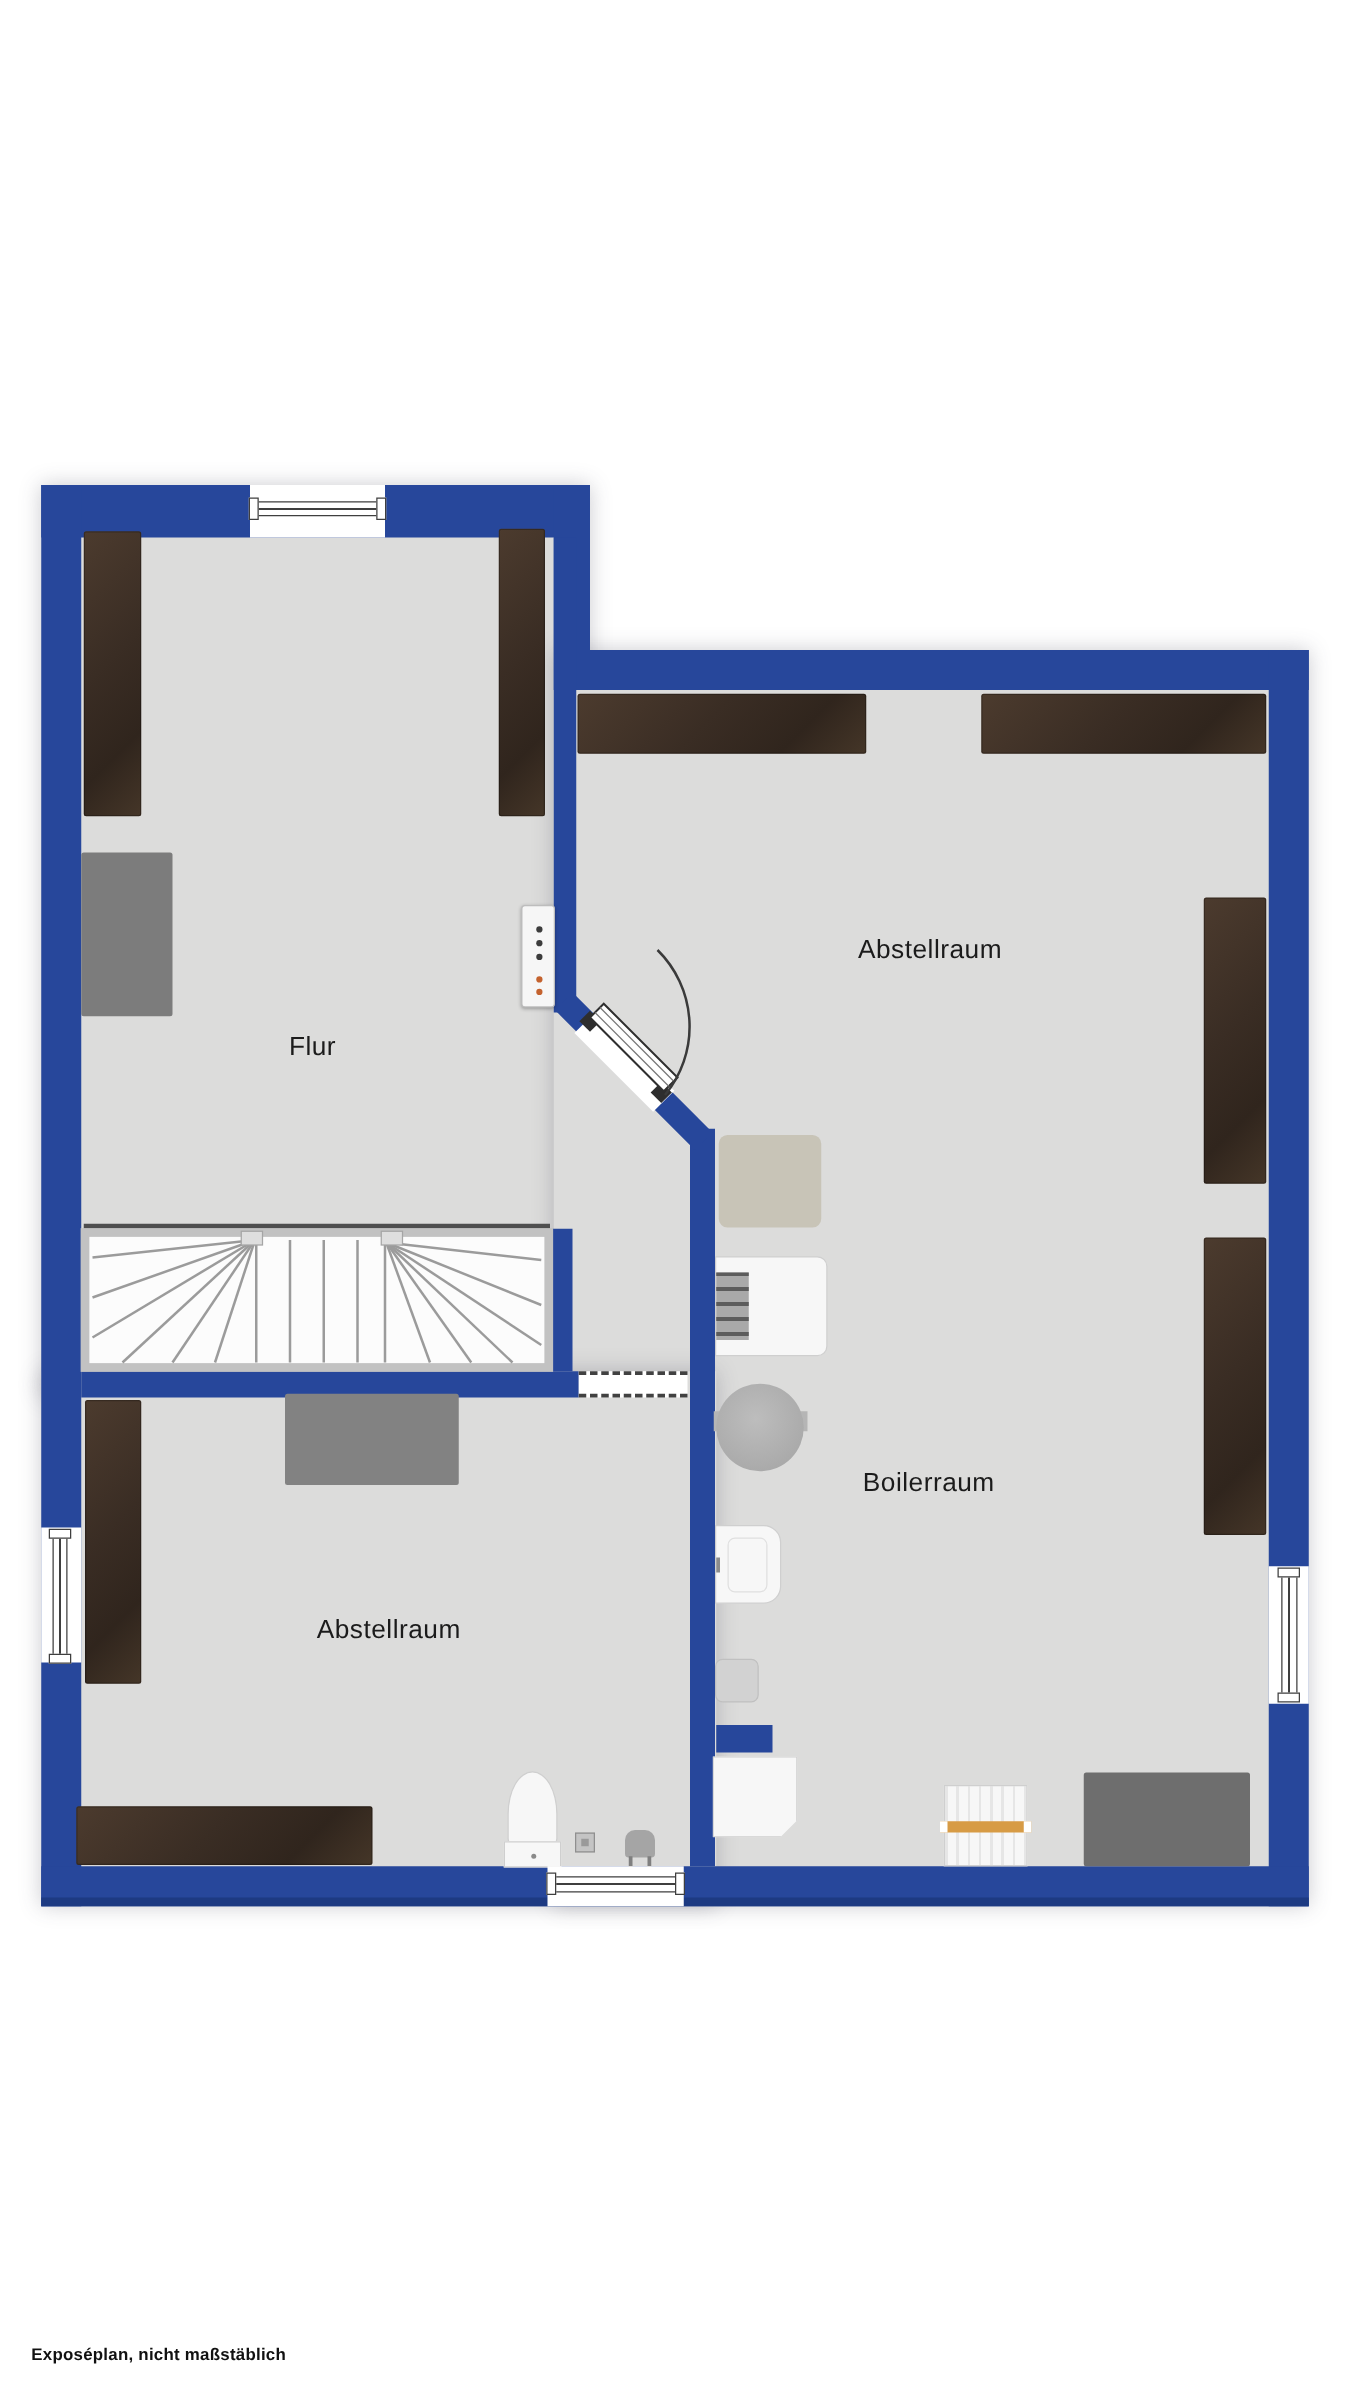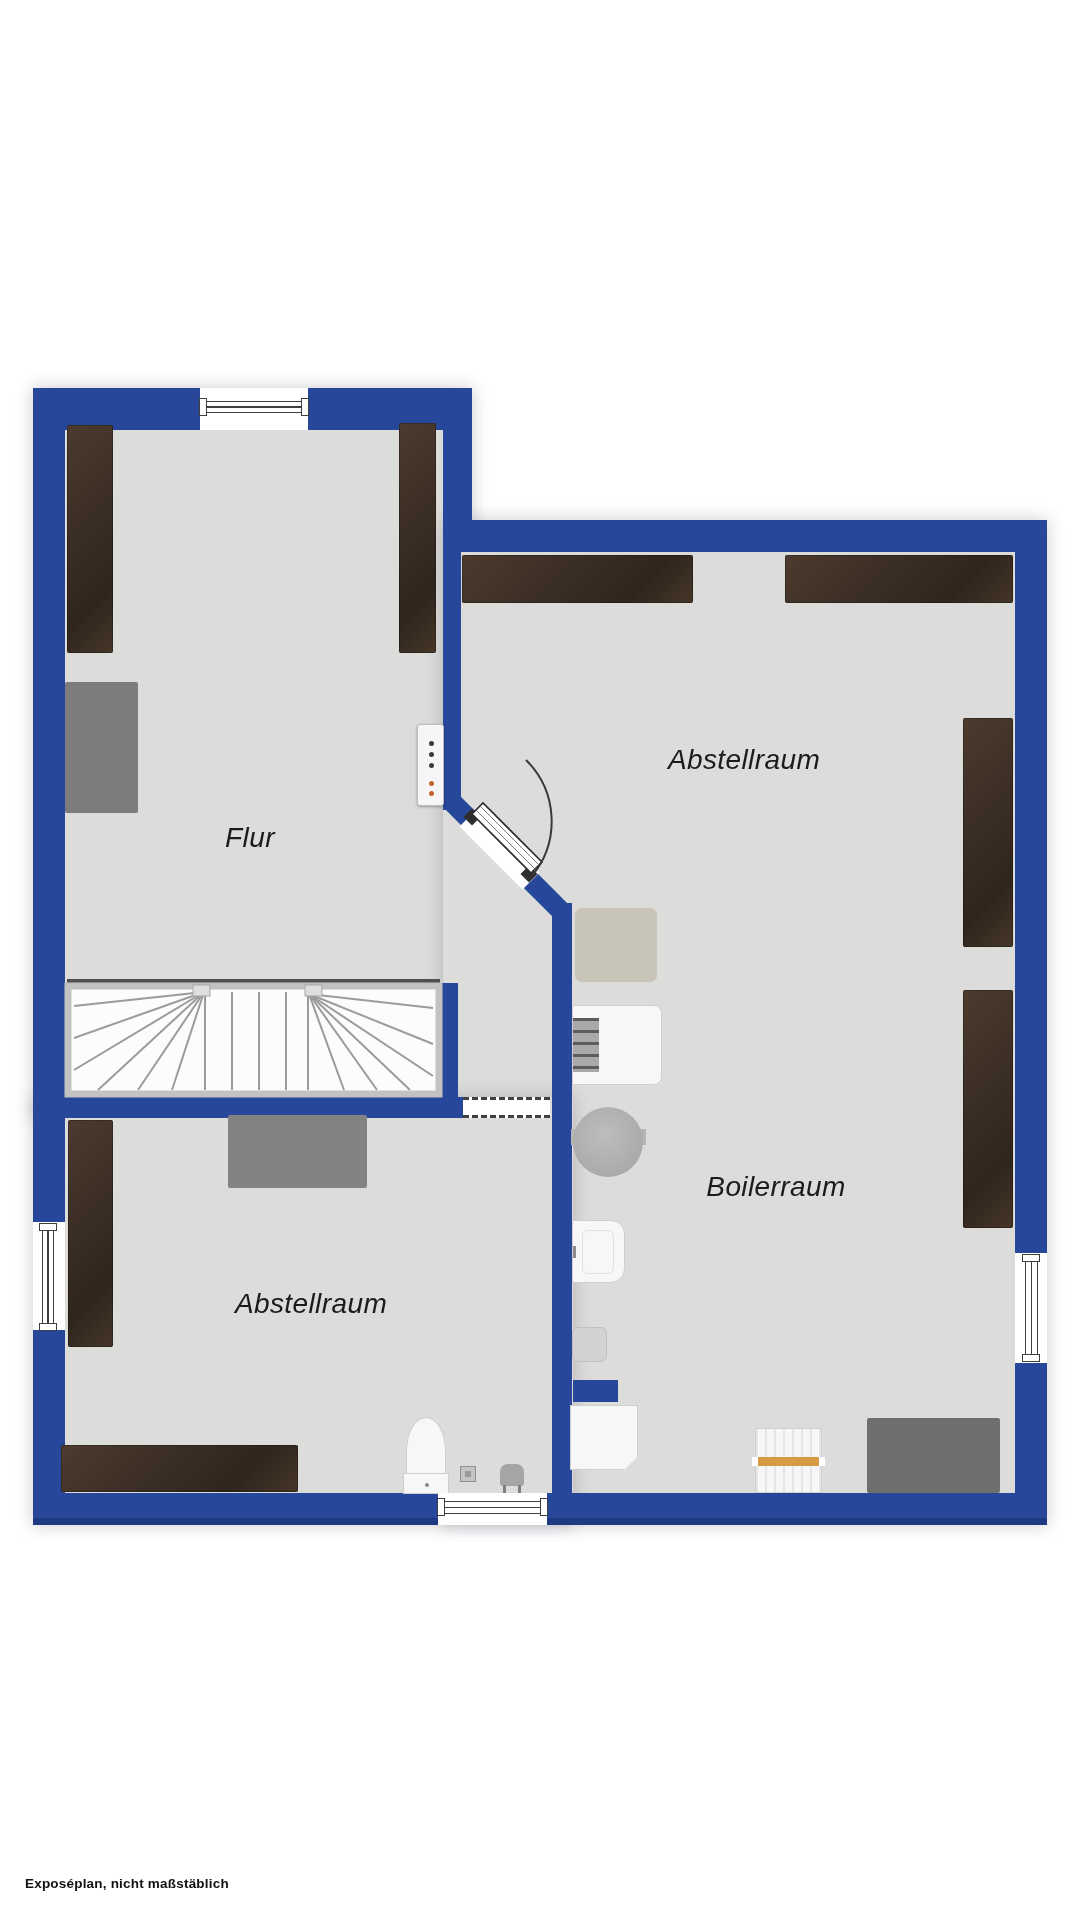--- a/index.html
+++ b/index.html
@@ -9,22 +9,22 @@
   }
   html,body{margin:0;padding:0;background:#fff;}
   .canvas{position:relative;width:1080px;height:1920px;background:#ffffff;overflow:hidden;
           font-family:"Liberation Sans", sans-serif;}
   .abs{position:absolute;box-sizing:border-box;}
   .floor{background:var(--floor);box-shadow:0 0 16px rgba(70,70,85,.28);}
   .wall{background:var(--wall);}
   .wood{background:linear-gradient(135deg,#4c3b2e 0%,var(--wood) 45%,#30251d 75%,#453628 100%);
         border-radius:2px;box-shadow:0 0 0 1px rgba(0,0,0,.25) inset;}
   .grayfurn{border-radius:2px;}
-  .label{position:absolute;transform:translate(-50%,-50%);font-size:28px;color:var(--ink);
-         letter-spacing:.4px;white-space:nowrap;font-style:italic;}
+  .label{position:absolute;transform:translate(-50%,-50%);font-size:21px;color:var(--ink);
+         letter-spacing:.4px;white-space:nowrap;}
   .window-gap{background:#fff;}
   .glass{background:#fff;border:1px solid #3F3F3F;}
   .glass.h{background:linear-gradient(to bottom,#fff 42%,#3F3F3F 42%,#3F3F3F 58%,#fff 58%);}
   .glass.v{background:linear-gradient(to right,#fff 42%,#3F3F3F 42%,#3F3F3F 58%,#fff 58%);}
   .cap{background:#fff;border:1px solid #3F3F3F;}
   .opening{background:#fff;border-top:3px dashed #414141;border-bottom:3px dashed #414141;}
   .panel{background:#F6F6F6;border:1px solid #BDBDBD;border-radius:3px;
          box-shadow:0 1px 3px rgba(0,0,0,.3);}
   .dot{position:absolute;width:5px;height:5px;border-radius:50%;left:11px;}
   .appliance{background:#F7F7F7;border:1px solid #CFCFCF;}
@@ -167,18 +167,18 @@
   <div class="abs cap" style="left:437px;top:1498px;width:8px;height:18px"></div>
   <div class="abs cap" style="left:540px;top:1498px;width:8px;height:18px"></div>
 
   <div class="abs window-gap" style="left:1015px;top:1253px;width:32px;height:110px"></div>
   <div class="abs glass v" style="left:1025px;top:1258px;width:13px;height:100px"></div>
   <div class="abs cap" style="left:1022px;top:1254px;width:18px;height:8px"></div>
   <div class="abs cap" style="left:1022px;top:1354px;width:18px;height:8px"></div>
 
   <div class="label" style="left:250px;top:838px">Flur</div>
   <div class="label" style="left:744px;top:760px">Abstellraum</div>
-  <div class="label" style="left:776px;top:1187px">Boilerraum</div>
+  <div class="label" style="left:743px;top:1187px">Boilerraum</div>
   <div class="label" style="left:311px;top:1304px">Abstellraum</div>
 
   <div class="footer" style="left:25px;top:1876px">Exposéplan, nicht maßstäblich</div>
 
 </div>
 
 </body></html>

